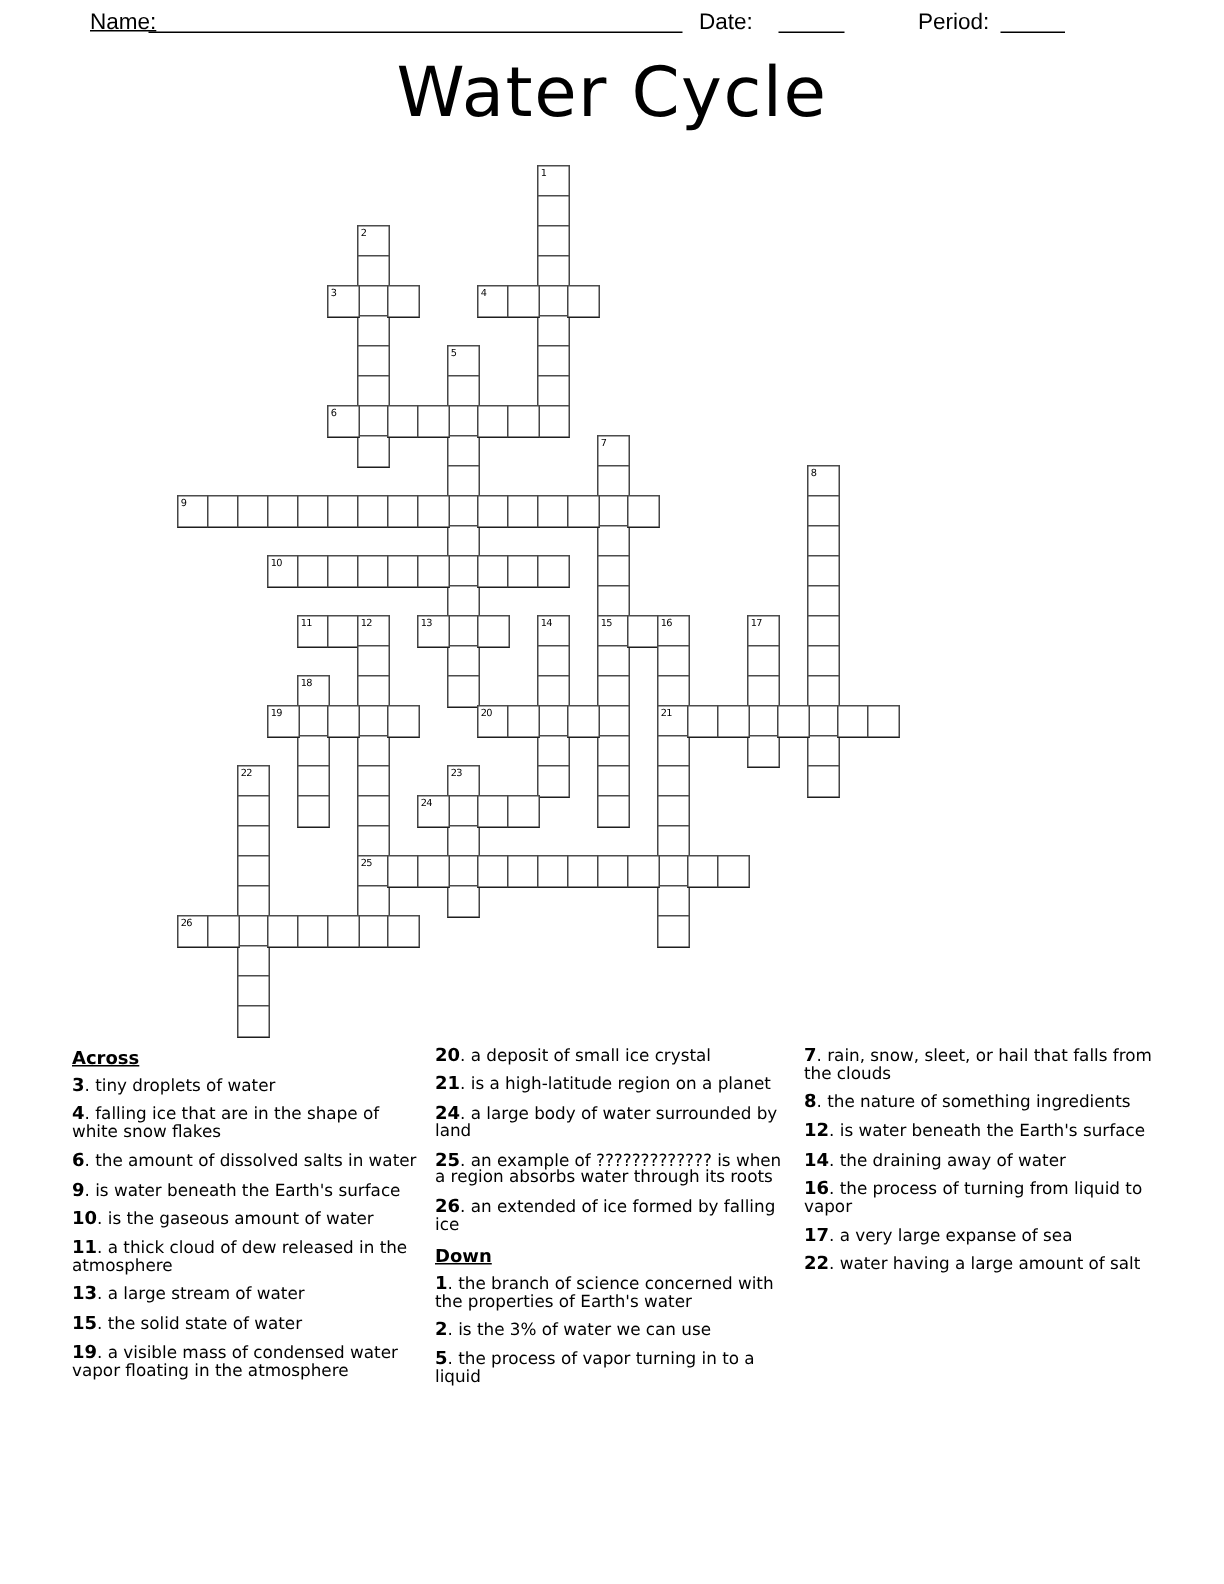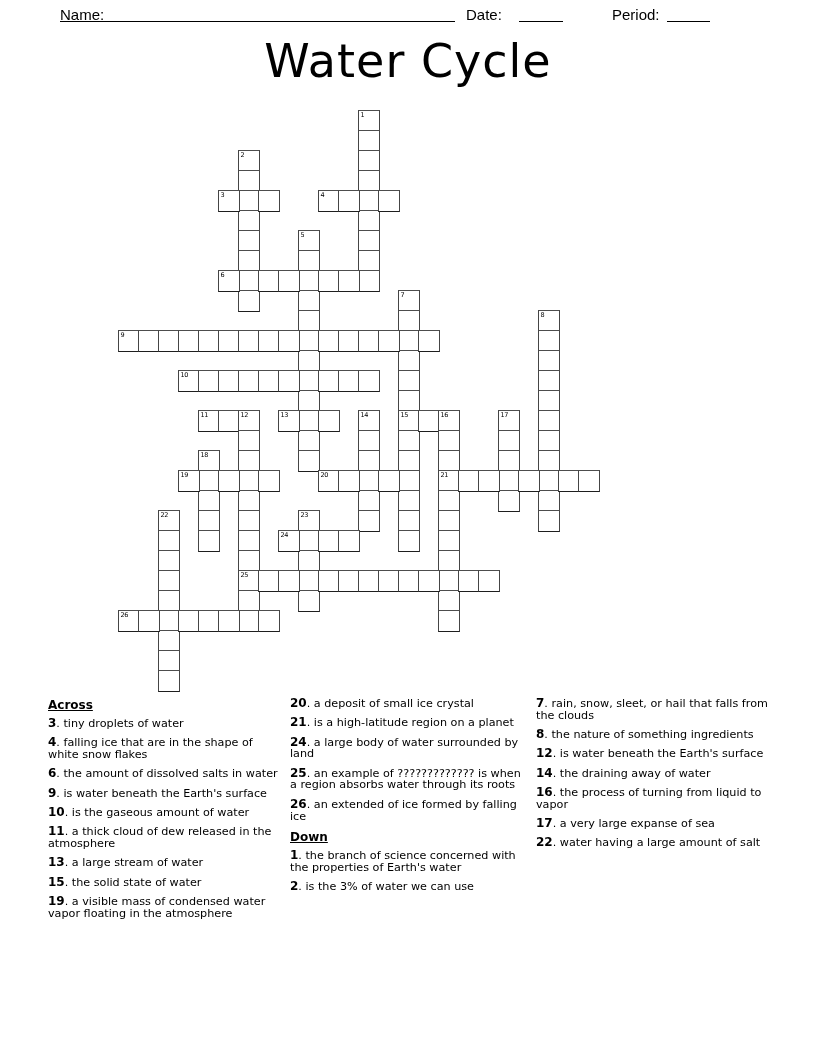--- a/index.html
+++ b/index.html
@@ -303,20 +303,21 @@
   </div>
 <div class="clue-col" id="ccol-1">
     <div class="clue"><b>20</b><span>. a deposit of small ice crystal</span></div>
     <div class="clue"><b>21</b><span>. is a high-latitude region on a planet</span></div>
     <div class="clue"><b>24</b><span>. a large body of water surrounded by land</span></div>
     <div class="clue"><b>25</b><span>. an example of ????????????? is when a region absorbs water through its roots</span></div>
     <div class="clue"><b>26</b><span>. an extended of ice formed by falling ice</span></div>
     <div class="clue-header">Down</div>
     <div class="clue"><b>1</b><span>. the branch of science concerned with the properties of Earth's water</span></div>
     <div class="clue"><b>2</b><span>. is the 3% of water we can use</span></div>
+    <div class="clue"><b>5</b><span>. the process of vapor turning in to a liquid</span></div>
   </div>
 <div class="clue-col" id="ccol-2">
     <div class="clue"><b>7</b><span>. rain, snow, sleet, or hail that falls from the clouds</span></div>
     <div class="clue"><b>8</b><span>. the nature of something ingredients</span></div>
     <div class="clue"><b>12</b><span>. is water beneath the Earth's surface</span></div>
     <div class="clue"><b>14</b><span>. the draining away of water</span></div>
     <div class="clue"><b>16</b><span>. the process of turning from liquid to vapor</span></div>
     <div class="clue"><b>17</b><span>. a very large expanse of sea</span></div>
     <div class="clue"><b>22</b><span>. water having a large amount of salt</span></div>
   </div>

